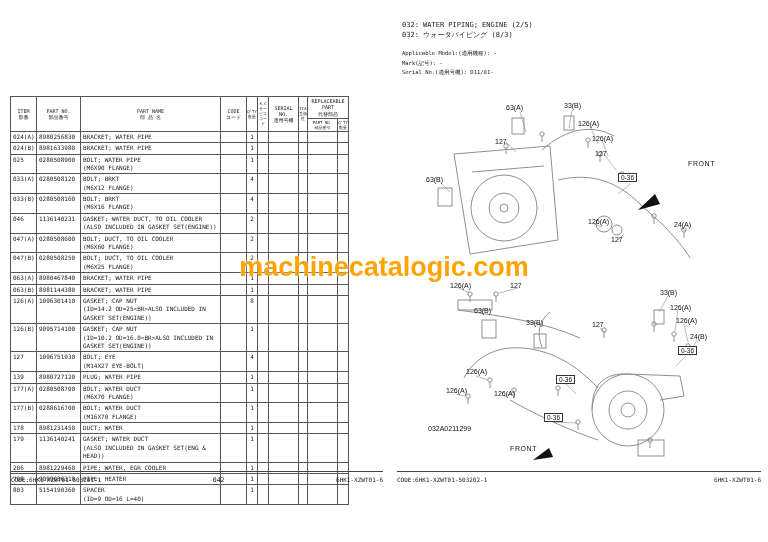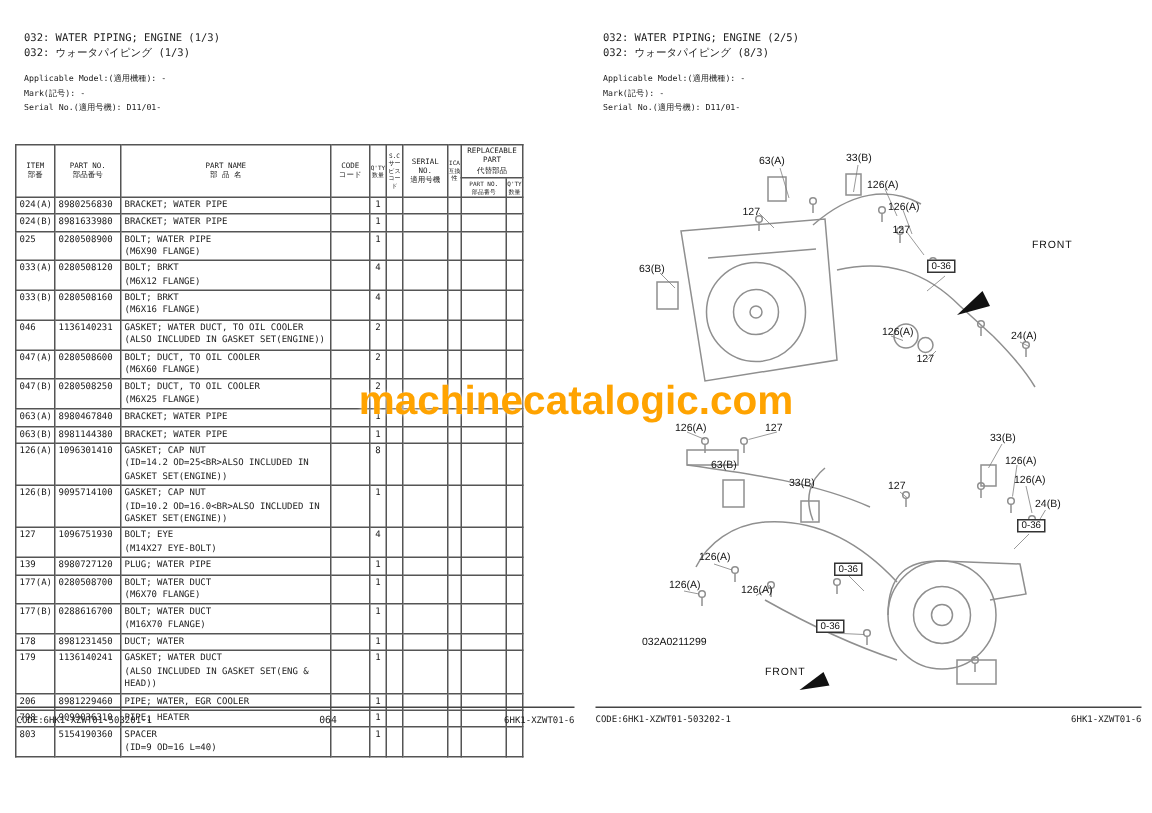--- a/index.html
+++ b/index.html
@@ -62,29 +62,20 @@
     position:absolute; top:252px; left:50%; transform:translateX(-50%);
     font-family:"Liberation Sans", sans-serif; font-weight:bold;
     font-size:27px; color:#ffa300; white-space:nowrap; z-index:40;
     text-shadow:0 0 3px rgba(255,255,255,0.85);
   }
 </style>
 </head>
 <body>
 
 <div class="page page-left">
-  <div class="page-header">
-    <div class="title-line">032: WATER PIPING; ENGINE (1/3)</div>
-    <div class="title-line">032: ウォータパイピング (1/3)</div>
-    <div class="meta-block">
-      <div>Applicable Model:(適用機種): -</div>
-      <div>Mark(記号): -</div>
-      <div>Serial No.(適用号機): D11/01-</div>
-    </div>
-  </div>
 
   <table class="parts">
     <colgroup>
       <col style="width:26px">
         <col style="width:44px">
         <col style="width:140px">
       <col style="width:26px">
         <col style="width:11px">
         <col style="width:11px">
       <col style="width:30px">
@@ -384,21 +375,21 @@
     <td class="c-serial"></td>
     <td class="c-ica"></td>
     <td class="c-rpn"></td>
     <td class="c-rqty"></td>
   </tr>
       </tbody>
   </table>
 
   <div class="page-footer">
     <span>CODE:6HK1-XZWT01-503201-1</span>
-    <span class="fpage">064</span>
+    <span class="fpage">042</span>
     <span>6HK1-XZWT01-6</span>
   </div>
 </div>
 
 <div class="page page-right">
   <div class="page-header">
     <div class="title-line">032: WATER PIPING; ENGINE (2/5)</div>
     <div class="title-line">032: ウォータパイピング (8/3)</div>
     <div class="meta-block">
       <div>Applicable Model:(適用機種): -</div>

